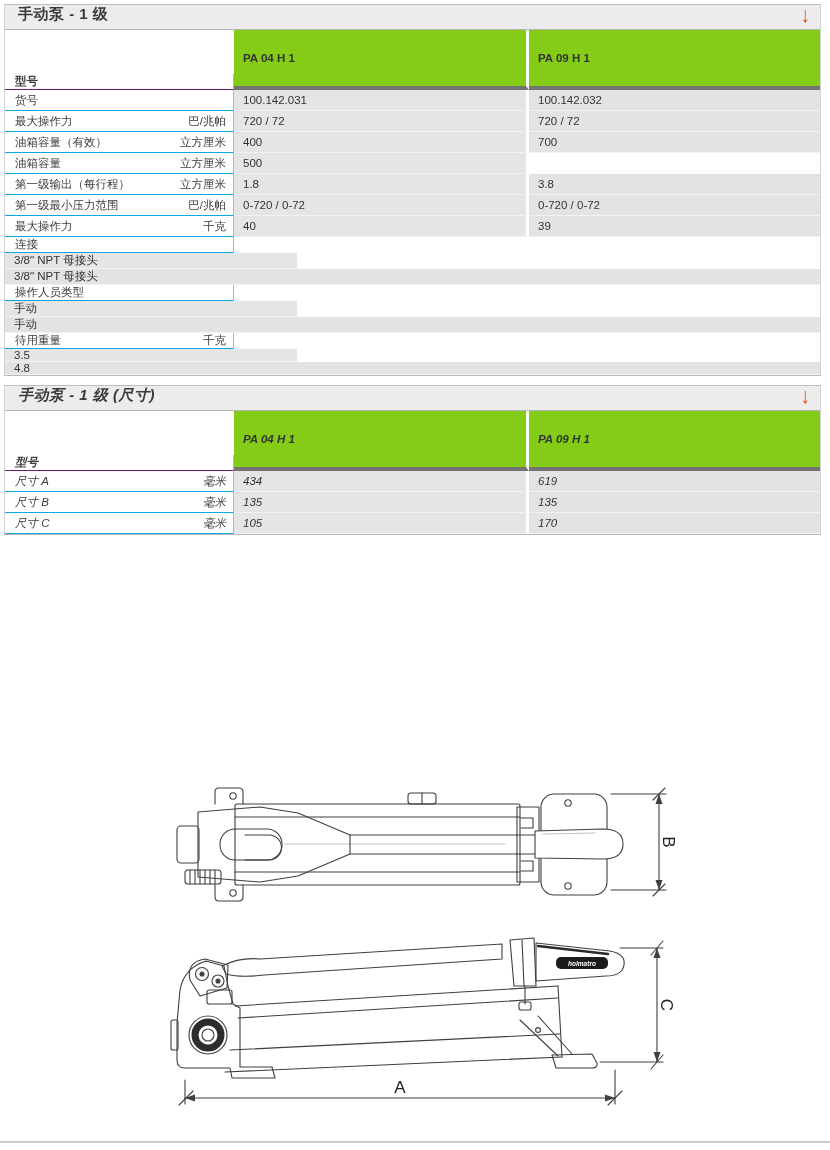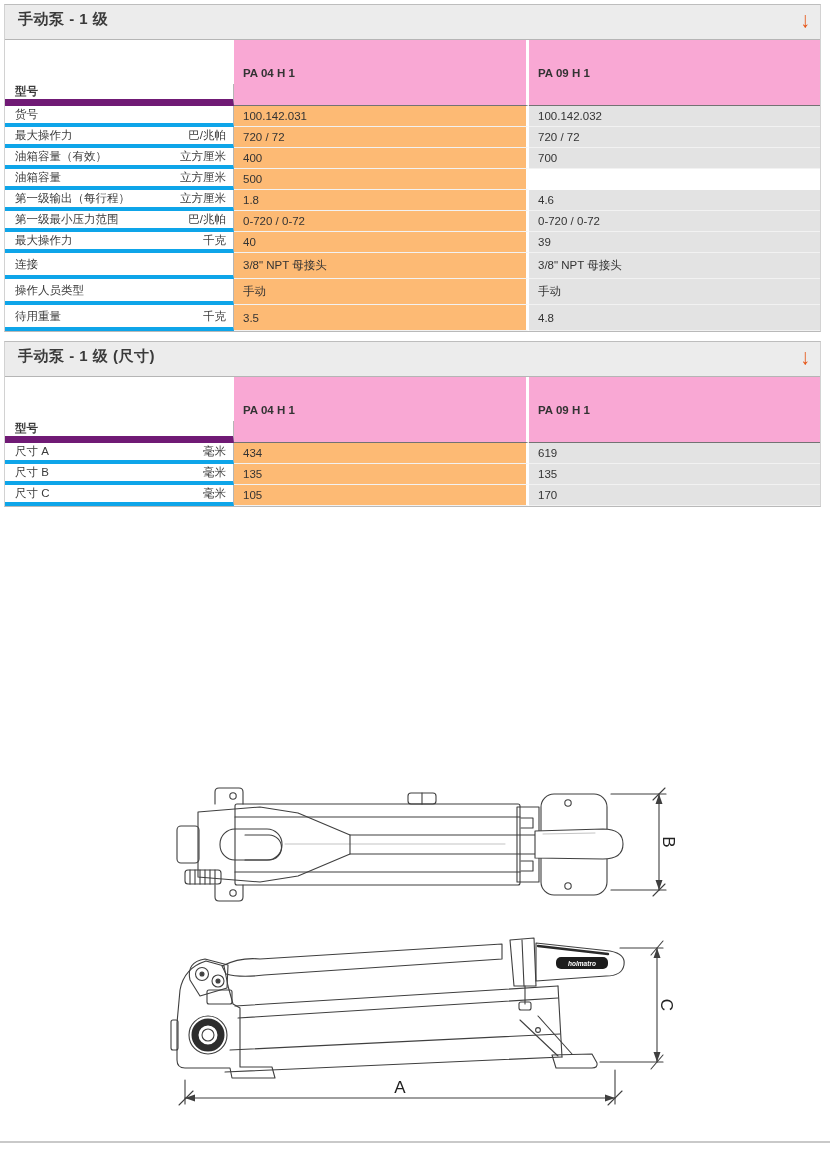--- a/index.html
+++ b/index.html
@@ -6,51 +6,51 @@
   body{
     width:830px;height:1150px;background:#ffffff;position:relative;
     font-family:"Liberation Sans", sans-serif;color:#3b3b3b;overflow:hidden;
   }
   .spec-table{
     margin:0 0 0 4px;width:817px;box-sizing:border-box;
     border:1px solid #d2d2d2;border-top:1px solid #bdbdbd;border-bottom:1px solid #b9b9b9;
     background:#fff;
   }
   .spec-table.first{margin-top:4px;}
-  .spec-table.second{margin-top:9px;}
+  .spec-table.second{margin-top:9px;font-style:italic;}
   .band{
-    height:35px;background:#ececec;border-bottom:1px solid #b5b5b5;
+    height:25px;background:#ececec;border-bottom:1px solid #b5b5b5;
     display:flex;align-items:center;justify-content:space-between;
     padding:0 10px 5px 13px;box-sizing:border-box;
   }
   .band-title{font-size:15px;font-weight:bold;color:#3a3a3a;letter-spacing:.5px;}
   .band-arrow{
     color:#e65313;font-size:19px;font-weight:bold;line-height:1;cursor:pointer;
     transform:scaleY(1.15);
   }
   .tr{display:flex;min-height:21px;}
-  #t1-body .tr:nth-child(n+8){min-height:26px;}
+  #t1-body .tr:nth-child(n+8){min-height:26px;flex-direction:column;}
   .td{box-sizing:border-box;display:flex;align-items:center;font-size:11.5px;}
   .cell-label{
     width:229px;justify-content:space-between;
     padding:0 7px 0 10px;background:#fff;
-    border-right:1px solid #b5b5b5;border-bottom:4px solid #0ea5e9;
+    border-right:1px solid #b5b5b5;border-bottom:1px solid #0ea5e9;
   }
   .cell-label .lbl{color:#3b3b3b;}
   .cell-label .unit{color:#3b3b3b;}
   .cell-v1{
-    width:295px;background:#fdba74;padding-left:9px;
+    width:295px;background:#e5e5e5;padding-left:9px;
     border-right:3px solid #ffffff;border-bottom:1px solid #f2f2f2;color:#333;
   }
   .cell-v2{
     flex:1;background:#e3e3e3;padding-left:9px;
     border-bottom:1px solid #f2f2f2;color:#333;
   }
-  .tr.head .cell-v1,.tr.head .cell-v2{background:#f9a8d4;font-weight:bold;border-bottom:1px solid #737373;}
-  .tr.head .cell-label{font-weight:bold;border-bottom:7px solid #701a75;margin-top:44px;}
+  .tr.head .cell-v1,.tr.head .cell-v2{background:#84cc16;font-weight:bold;border-bottom:4px solid #737373;}
+  .tr.head .cell-label{font-weight:bold;border-bottom:1px solid #701a75;margin-top:44px;}
   .drawing-area{position:absolute;left:0;top:770px;width:830px;height:360px;}
   .svg-top{position:absolute;left:165px;top:12px;}
   .svg-side{position:absolute;left:160px;top:158px;}
   .dim-letter{font-family:"Liberation Sans",sans-serif;font-size:17px;fill:#222;}
   .brand-text{font-family:"Liberation Sans",sans-serif;font-size:6.5px;font-weight:bold;font-style:italic;fill:#ffffff;}
   .page-bottom-line{position:absolute;left:0;top:1141px;width:830px;height:2px;background:#c9c9c9;}
 </style>
 </head>
 <body>
 
@@ -100,21 +100,21 @@
       <span class="unit">立方厘米</span>
     </div>
     <div class="td cell-v1">500</div>
   </div>
         <div class="tr">
     <div class="td cell-label">
       <span class="lbl">第一级输出（每行程）</span>
       <span class="unit">立方厘米</span>
     </div>
     <div class="td cell-v1">1.8</div>
-    <div class="td cell-v2">4.6</div>
+    <div class="td cell-v2">3.8</div>
   </div>
         <div class="tr">
     <div class="td cell-label">
       <span class="lbl">第一级最小压力范围</span>
       <span class="unit">巴/兆帕</span>
     </div>
     <div class="td cell-v1">0-720 / 0-72</div>
     <div class="td cell-v2">0-720 / 0-72</div>
   </div>
         <div class="tr">

